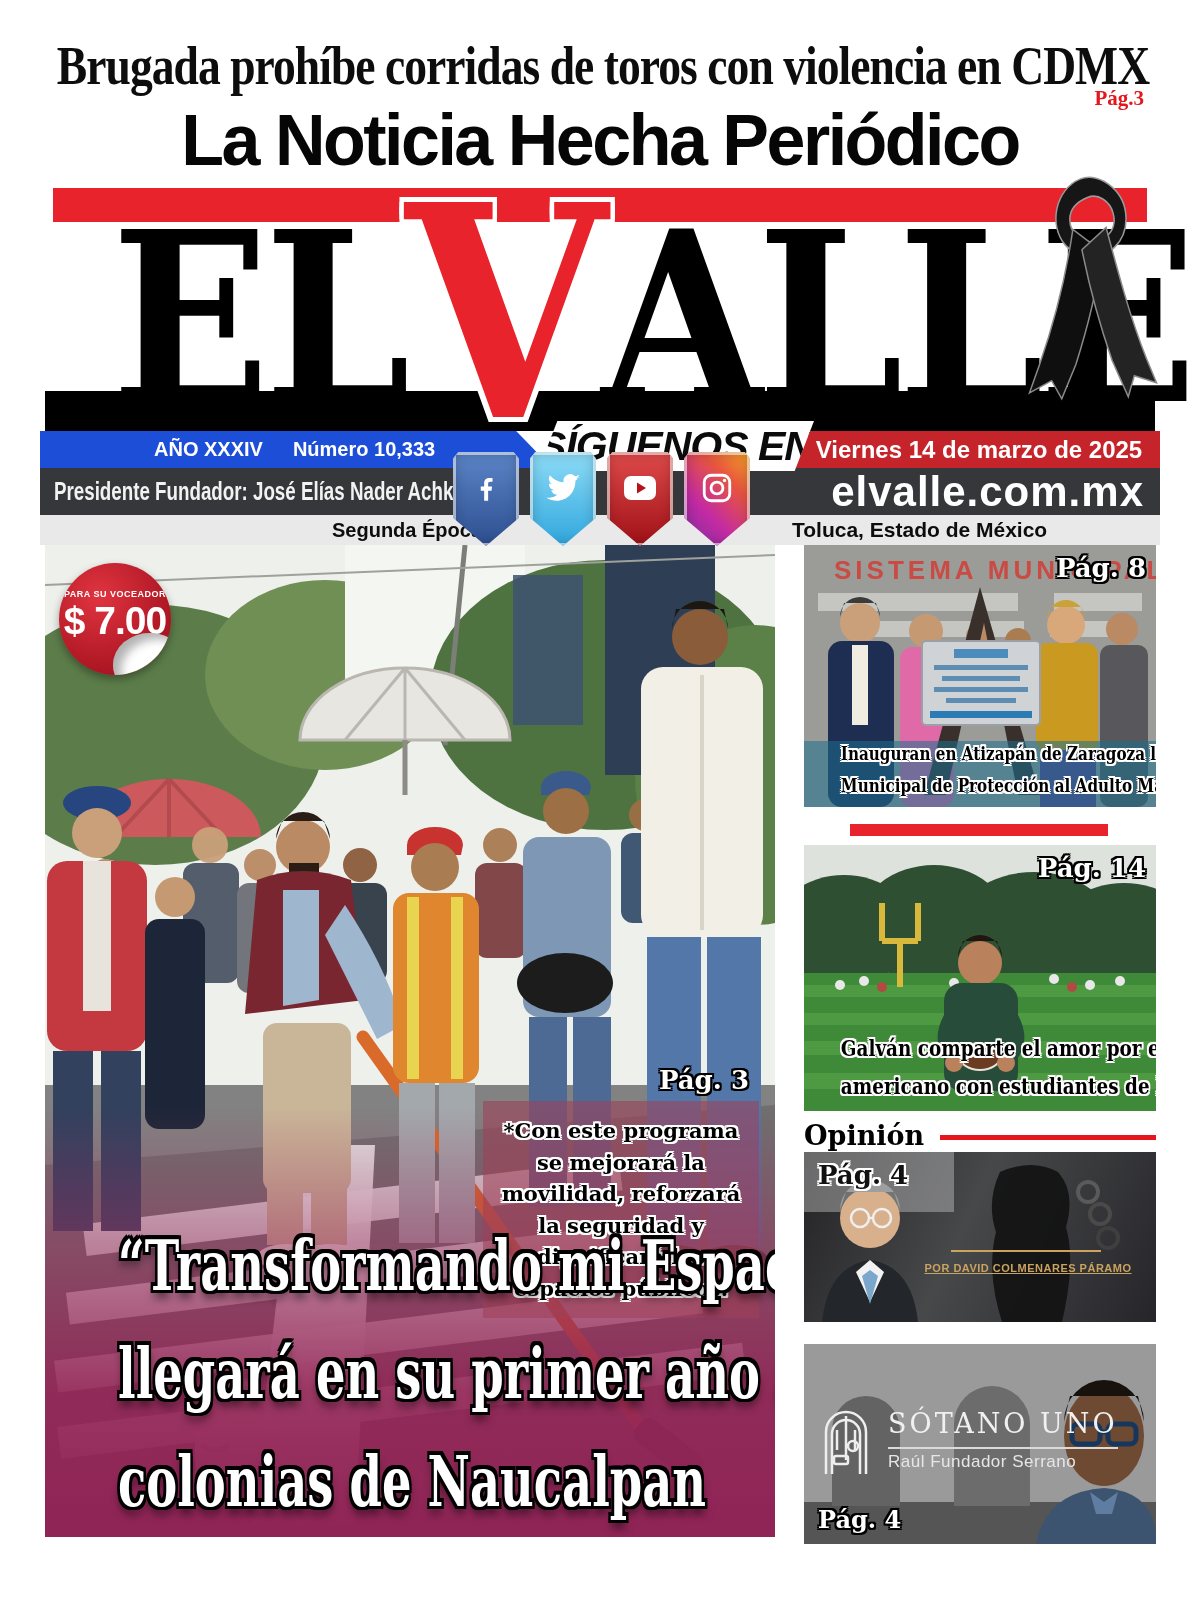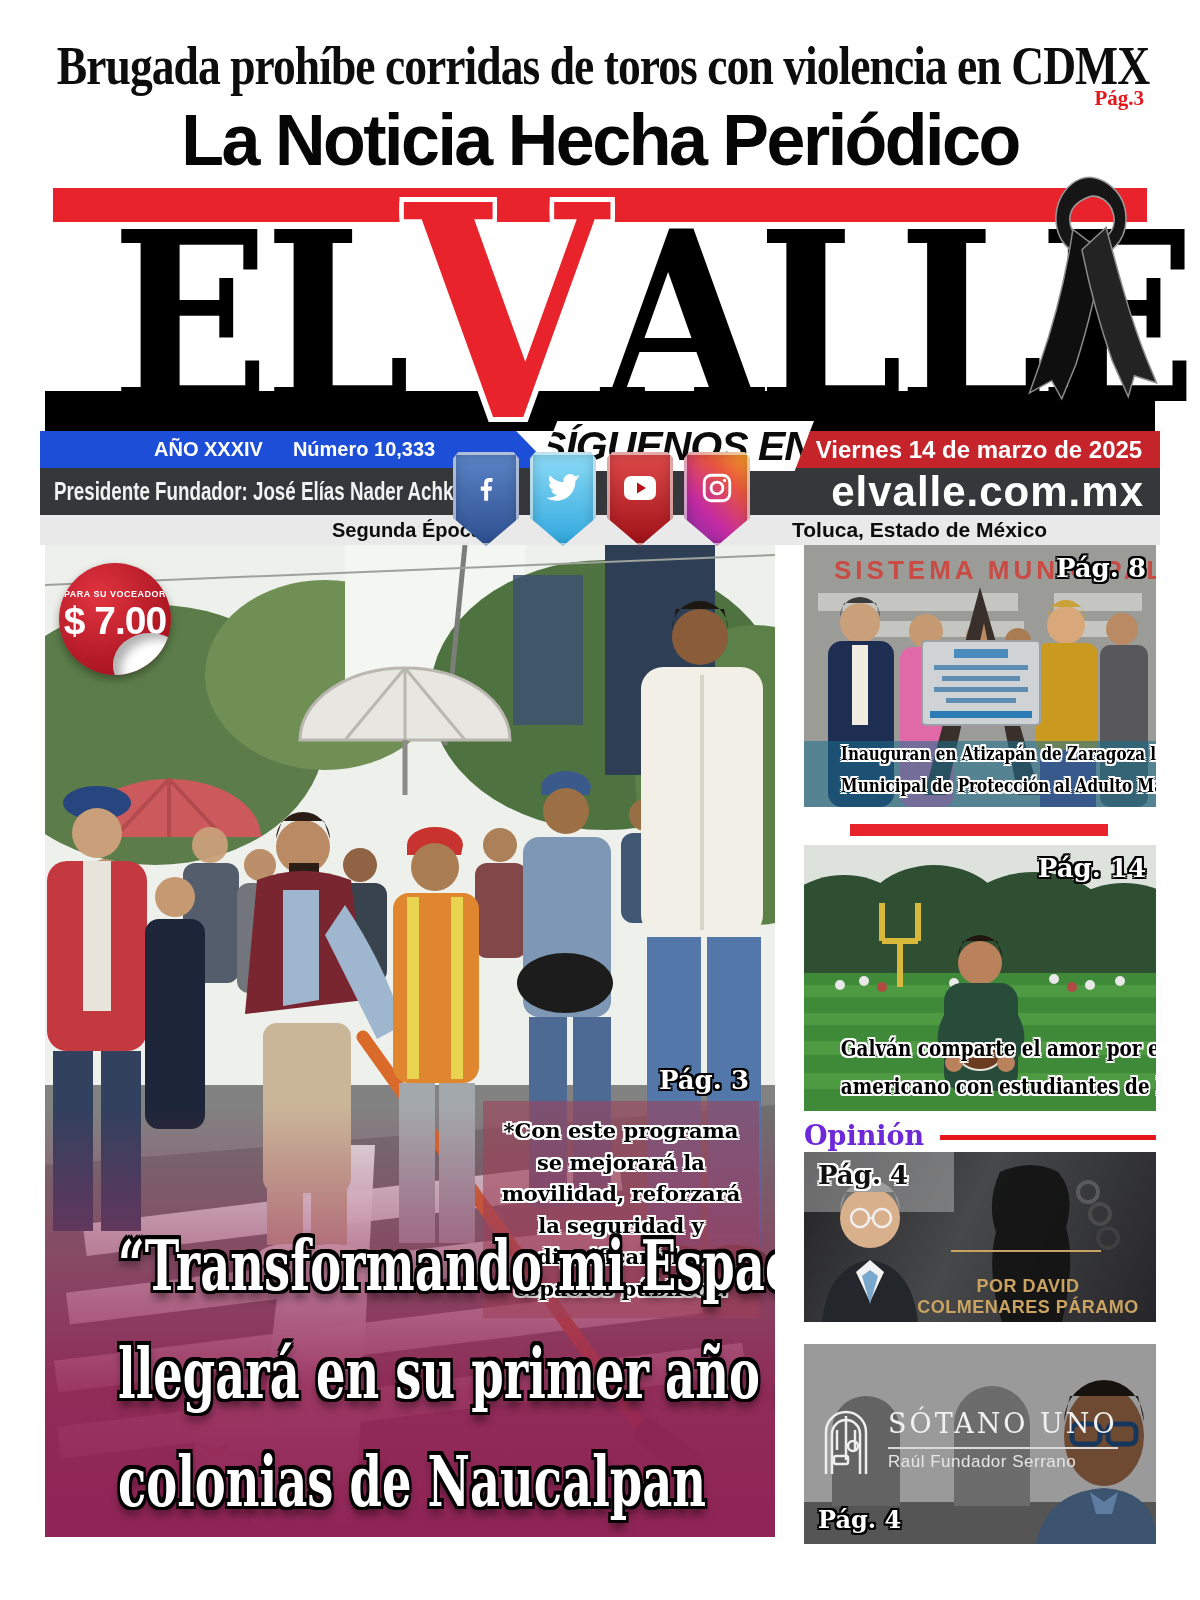--- a/index.html
+++ b/index.html
@@ -95,31 +95,31 @@
   .story2{top:845px;left:804px;width:352px;height:266px;background:#cfd4cb;overflow:hidden;}
   .pag-tr{position:absolute;top:8px;right:10px;z-index:3;}
   .caption{position:absolute;left:2px;right:2px;bottom:6px;z-index:3;text-align:center;color:#000;
     font-family:"DejaVu Serif",serif;font-weight:700;line-height:1.65;
     transform:scaleX(.8);transform-origin:center bottom;white-space:nowrap;}
   .caption.c1{font-size:19px;}
   .caption.c2{font-size:23px;}
   .divider1{top:824px;left:850px;width:258px;height:12px;background:#e8232b;}
 
   .opinion-head{top:1120px;left:804px;width:352px;display:flex;align-items:center;}
-  .opinion-label{color:#6d28d9;font-family:"DejaVu Serif",serif;font-weight:700;font-size:27px;}
+  .opinion-label{color:#000000;font-family:"DejaVu Serif",serif;font-weight:700;font-size:27px;}
   .opinion-line{flex:1;height:5px;background:#e3171c;margin-left:16px;margin-top:4px;}
 
   .op1{top:1152px;left:804px;width:352px;height:170px;overflow:hidden;
     background:linear-gradient(115deg,#232325 0%,#47484a 45%,#26262a 100%);}
   .pag-dark{position:absolute;top:8px;left:14px;color:#111;z-index:3;}
   .op1-title{position:absolute;right:8px;top:58px;width:240px;text-align:center;color:#c9a35f;z-index:3;
     font-family:"DejaVu Serif",serif;font-weight:700;font-size:29px;text-shadow:1px 2px 2px rgba(0,0,0,.8);}
   .op1-rule{position:absolute;right:55px;top:98px;width:150px;height:2px;background:#c9a35f;z-index:3;}
-  .op1-byline{position:absolute;right:8px;top:124px;width:240px;text-align:center;color:#c9a35f;z-index:3;
-    font-weight:700;font-size:18px;letter-spacing:.5px;}
+  .op1-byline{position:absolute;right:8px;top:110px;width:240px;text-align:center;color:#c9a35f;z-index:3;
+    font-weight:700;font-size:11px;letter-spacing:.5px;text-decoration:underline;}
 
   .op2{top:1344px;left:804px;width:352px;height:200px;background:#8e8e8e;overflow:hidden;}
   .op2-icon{position:absolute;left:16px;top:58px;z-index:3;}
   .op2-title{position:absolute;left:84px;top:64px;color:#f0f0f0;z-index:3;
     font-family:"DejaVu Serif",serif;font-size:27px;letter-spacing:3px;
     border-bottom:2px solid #d9d9d9;padding-bottom:8px;}
   .op2-byline{position:absolute;left:84px;top:108px;color:#e6e6e6;z-index:3;
     font-weight:400;font-size:17px;letter-spacing:.5px;}
   .pag-bl{position:absolute;left:14px;bottom:10px;font-size:24px;z-index:3;}
 </style>

